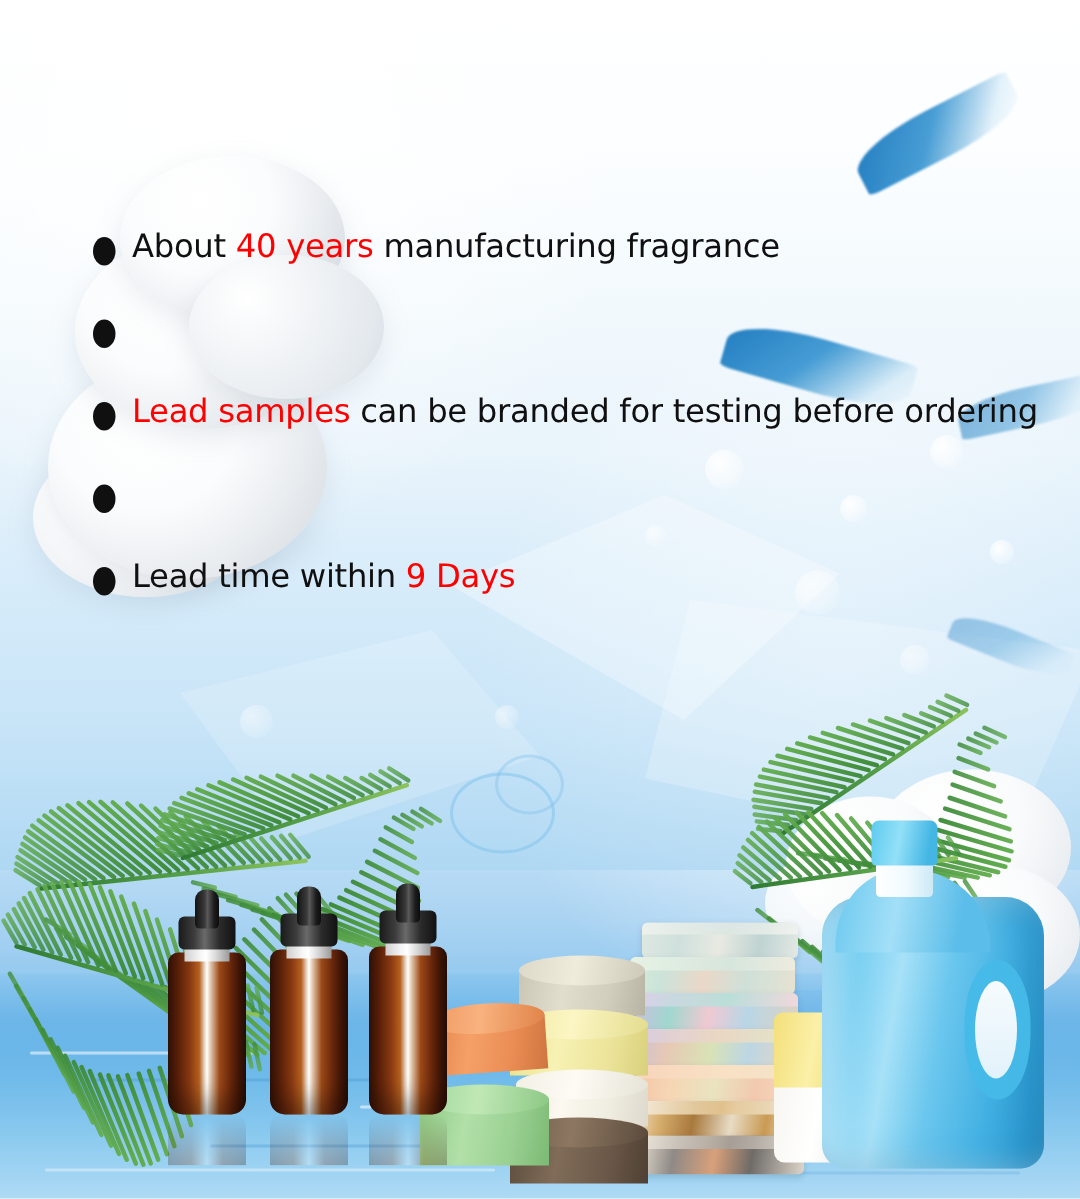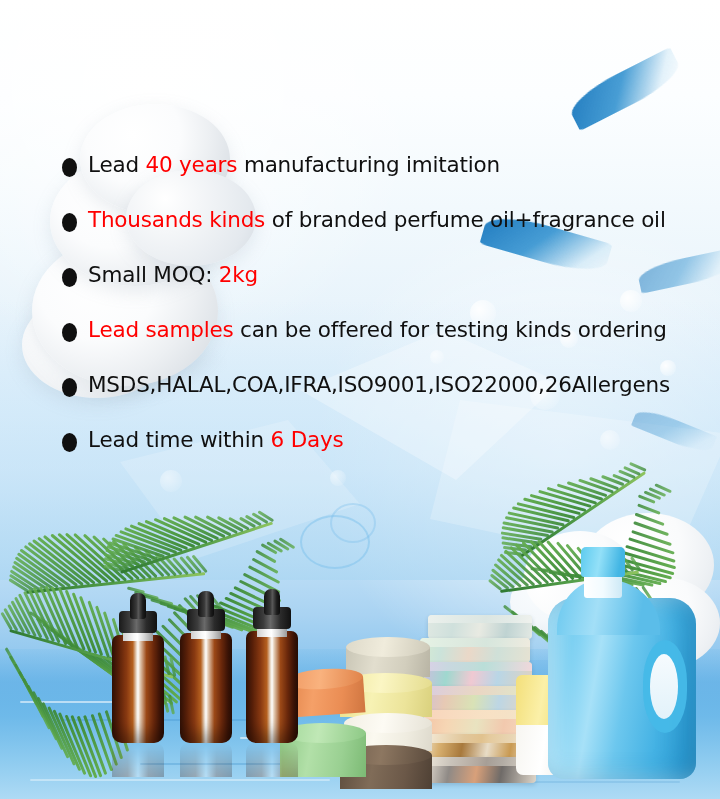--- a/index.html
+++ b/index.html
@@ -221,41 +221,35 @@
 
   <div class="blue-leaf bl1"></div>
   <div class="blue-leaf bl2"></div>
   <div class="blue-leaf bl3"></div>
   <div class="blue-leaf bl4"></div>
 
 
   <div class="advantages" id="adv-list">
       <div class="adv-row">
         <div class="adv-dot" style="background: rgb(16, 16, 16);"></div>
-        <div class="adv-text" style="color: rgb(16, 16, 16);"><span>Lead </span><span class="hl" style="color: rgb(255, 0, 0);">40 years</span><span> manufacturing imitation</span></div>
+        <div class="adv-text" style="color: rgb(16, 16, 16);"><span>About </span><span class="hl" style="color: rgb(255, 0, 0);">40 years</span><span> manufacturing fragrance</span></div>
       </div>
       <div class="adv-row">
         <div class="adv-dot" style="background: rgb(16, 16, 16);"></div>
-        <div class="adv-text" style="color: rgb(16, 16, 16);"><span class="hl" style="color: rgb(255, 0, 0);">Thousands kinds</span><span> of branded perfume oil+fragrance oil</span></div>
       </div>
       <div class="adv-row">
         <div class="adv-dot" style="background: rgb(16, 16, 16);"></div>
-        <div class="adv-text" style="color: rgb(16, 16, 16);"><span>Small MOQ: </span><span class="hl" style="color: rgb(255, 0, 0);">2kg</span></div>
+        <div class="adv-text" style="color: rgb(16, 16, 16);"><span class="hl" style="color: rgb(255, 0, 0);">Lead samples</span><span> can be branded for testing before ordering</span></div>
       </div>
       <div class="adv-row">
         <div class="adv-dot" style="background: rgb(16, 16, 16);"></div>
-        <div class="adv-text" style="color: rgb(16, 16, 16);"><span class="hl" style="color: rgb(255, 0, 0);">Lead samples</span><span> can be offered for testing kinds ordering</span></div>
       </div>
       <div class="adv-row">
         <div class="adv-dot" style="background: rgb(16, 16, 16);"></div>
-        <div class="adv-text" style="color: rgb(16, 16, 16);"><span>MSDS,HALAL,COA,IFRA,ISO9001,ISO22000,26Allergens</span></div>
-      </div>
-      <div class="adv-row">
-        <div class="adv-dot" style="background: rgb(16, 16, 16);"></div>
-        <div class="adv-text" style="color: rgb(16, 16, 16);"><span>Lead time within </span><span class="hl" style="color: rgb(255, 0, 0);">6 Days</span></div>
+        <div class="adv-text" style="color: rgb(16, 16, 16);"><span>Lead time within </span><span class="hl" style="color: rgb(255, 0, 0);">9 Days</span></div>
       </div>
     </div>
 
   <div class="scene">
 
     <div class="water"></div>
     <div class="ripple" style="left:20px;bottom:96px;width:150px;"></div>
     <div class="ripple d" style="left:60px;bottom:78px;width:190px;"></div>
     <div class="ripple" style="left:240px;bottom:60px;width:230px;"></div>
     <div class="ripple d" style="left:360px;bottom:92px;width:210px;"></div>

